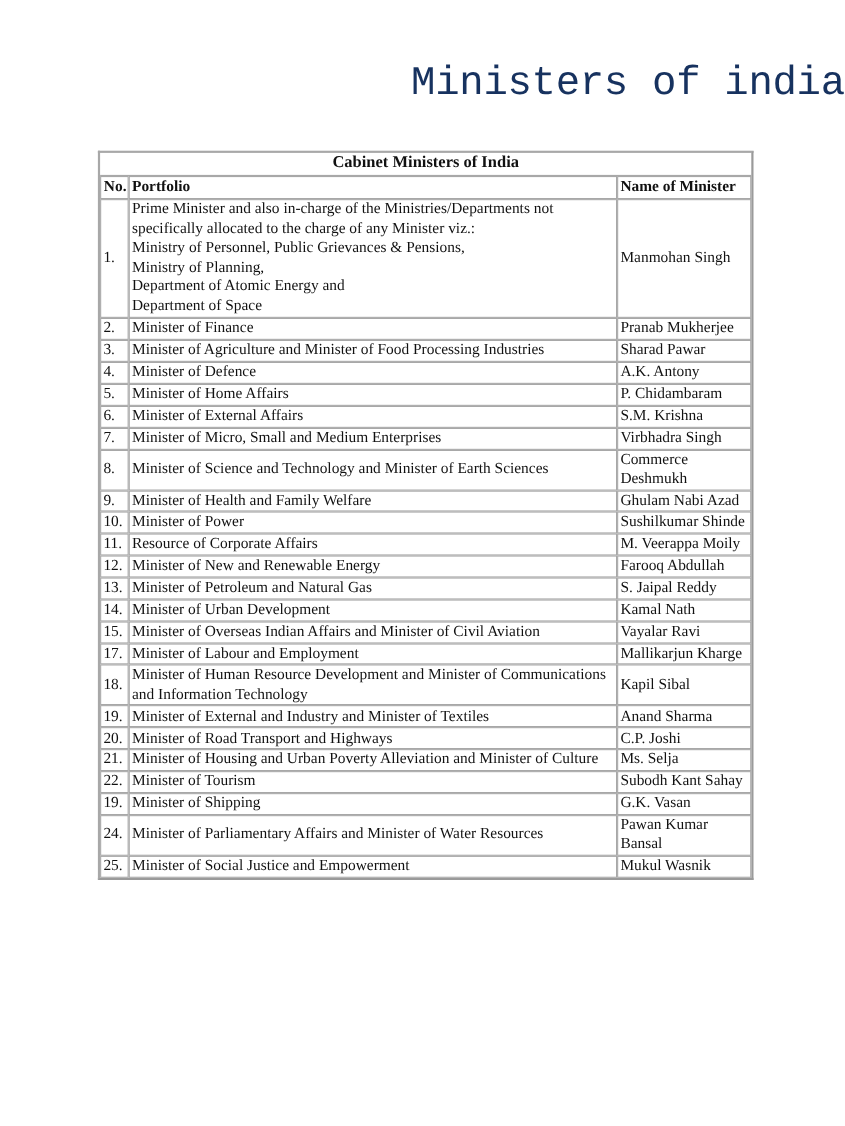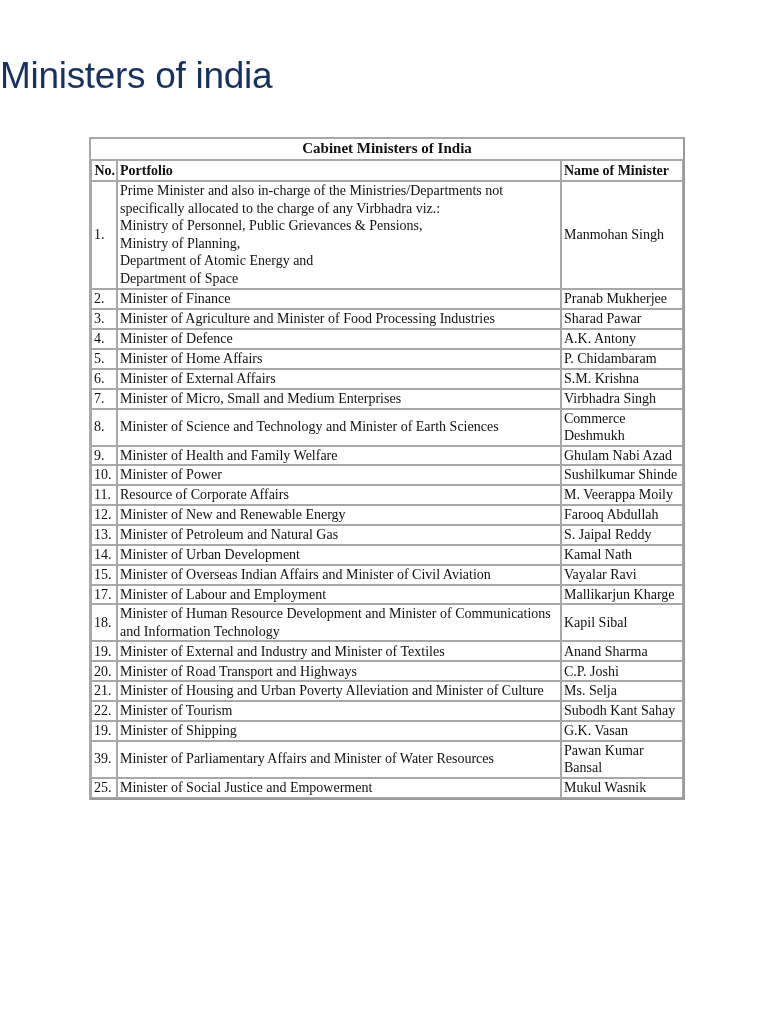--- a/index.html
+++ b/index.html
@@ -11,22 +11,22 @@
     width: 768px;
     height: 1024px;
     position: relative;
     overflow: hidden;
   }
   .page-title {
     position: absolute;
     top: 46px;
     left: 0;
     width: 768px;
-    text-align: left;
-    font-family: Liberation Sans, sans-serif;
+    text-align: right;
+    font-family: Liberation Mono, monospace;
     font-size: 37px;
     line-height: 60px;
     color: #17325f;
     letter-spacing: -0.3px;
   }
   .table-wrap {
     position: absolute;
     top: 137px;
     left: 89px;
     width: 592px;
@@ -98,21 +98,21 @@
         <th class="col-head no">No.</th>
         <th class="col-head">Portfolio</th>
         <th class="col-head">Name of Minister</th>
       </tr>
     </thead>
     <tbody>
       <tr>
         <td class="no">1.</td>
         <td>
           <div>Prime Minister and also in-charge of the Ministries/Departments not</div>
-          <div>specifically allocated to the charge of any Virbhadra viz.:</div>
+          <div>specifically allocated to the charge of any Minister viz.:</div>
           <div>Ministry of Personnel, Public Grievances &amp; Pensions,</div>
           <div>Ministry of Planning,</div>
           <div>Department of Atomic Energy and</div>
           <div>Department of Space</div>
         </td>
         <td>Manmohan Singh</td>
       </tr>
       <tr class="row-single">
         <td class="no">2.</td>
         <td>Minister of Finance</td>
@@ -212,21 +212,21 @@
         <td class="no">22.</td>
         <td>Minister of Tourism</td>
         <td>Subodh Kant Sahay</td>
       </tr>
       <tr class="row-single">
         <td class="no">19.</td>
         <td>Minister of Shipping</td>
         <td>G.K. Vasan</td>
       </tr>
       <tr>
-        <td class="no">39.</td>
+        <td class="no">24.</td>
         <td>Minister of Parliamentary Affairs and Minister of Water Resources</td>
         <td>Pawan Kumar Bansal</td>
       </tr>
       <tr class="row-single">
         <td class="no">25.</td>
         <td>Minister of Social Justice and Empowerment</td>
         <td>Mukul Wasnik</td>
       </tr>
     </tbody>
   </table>

